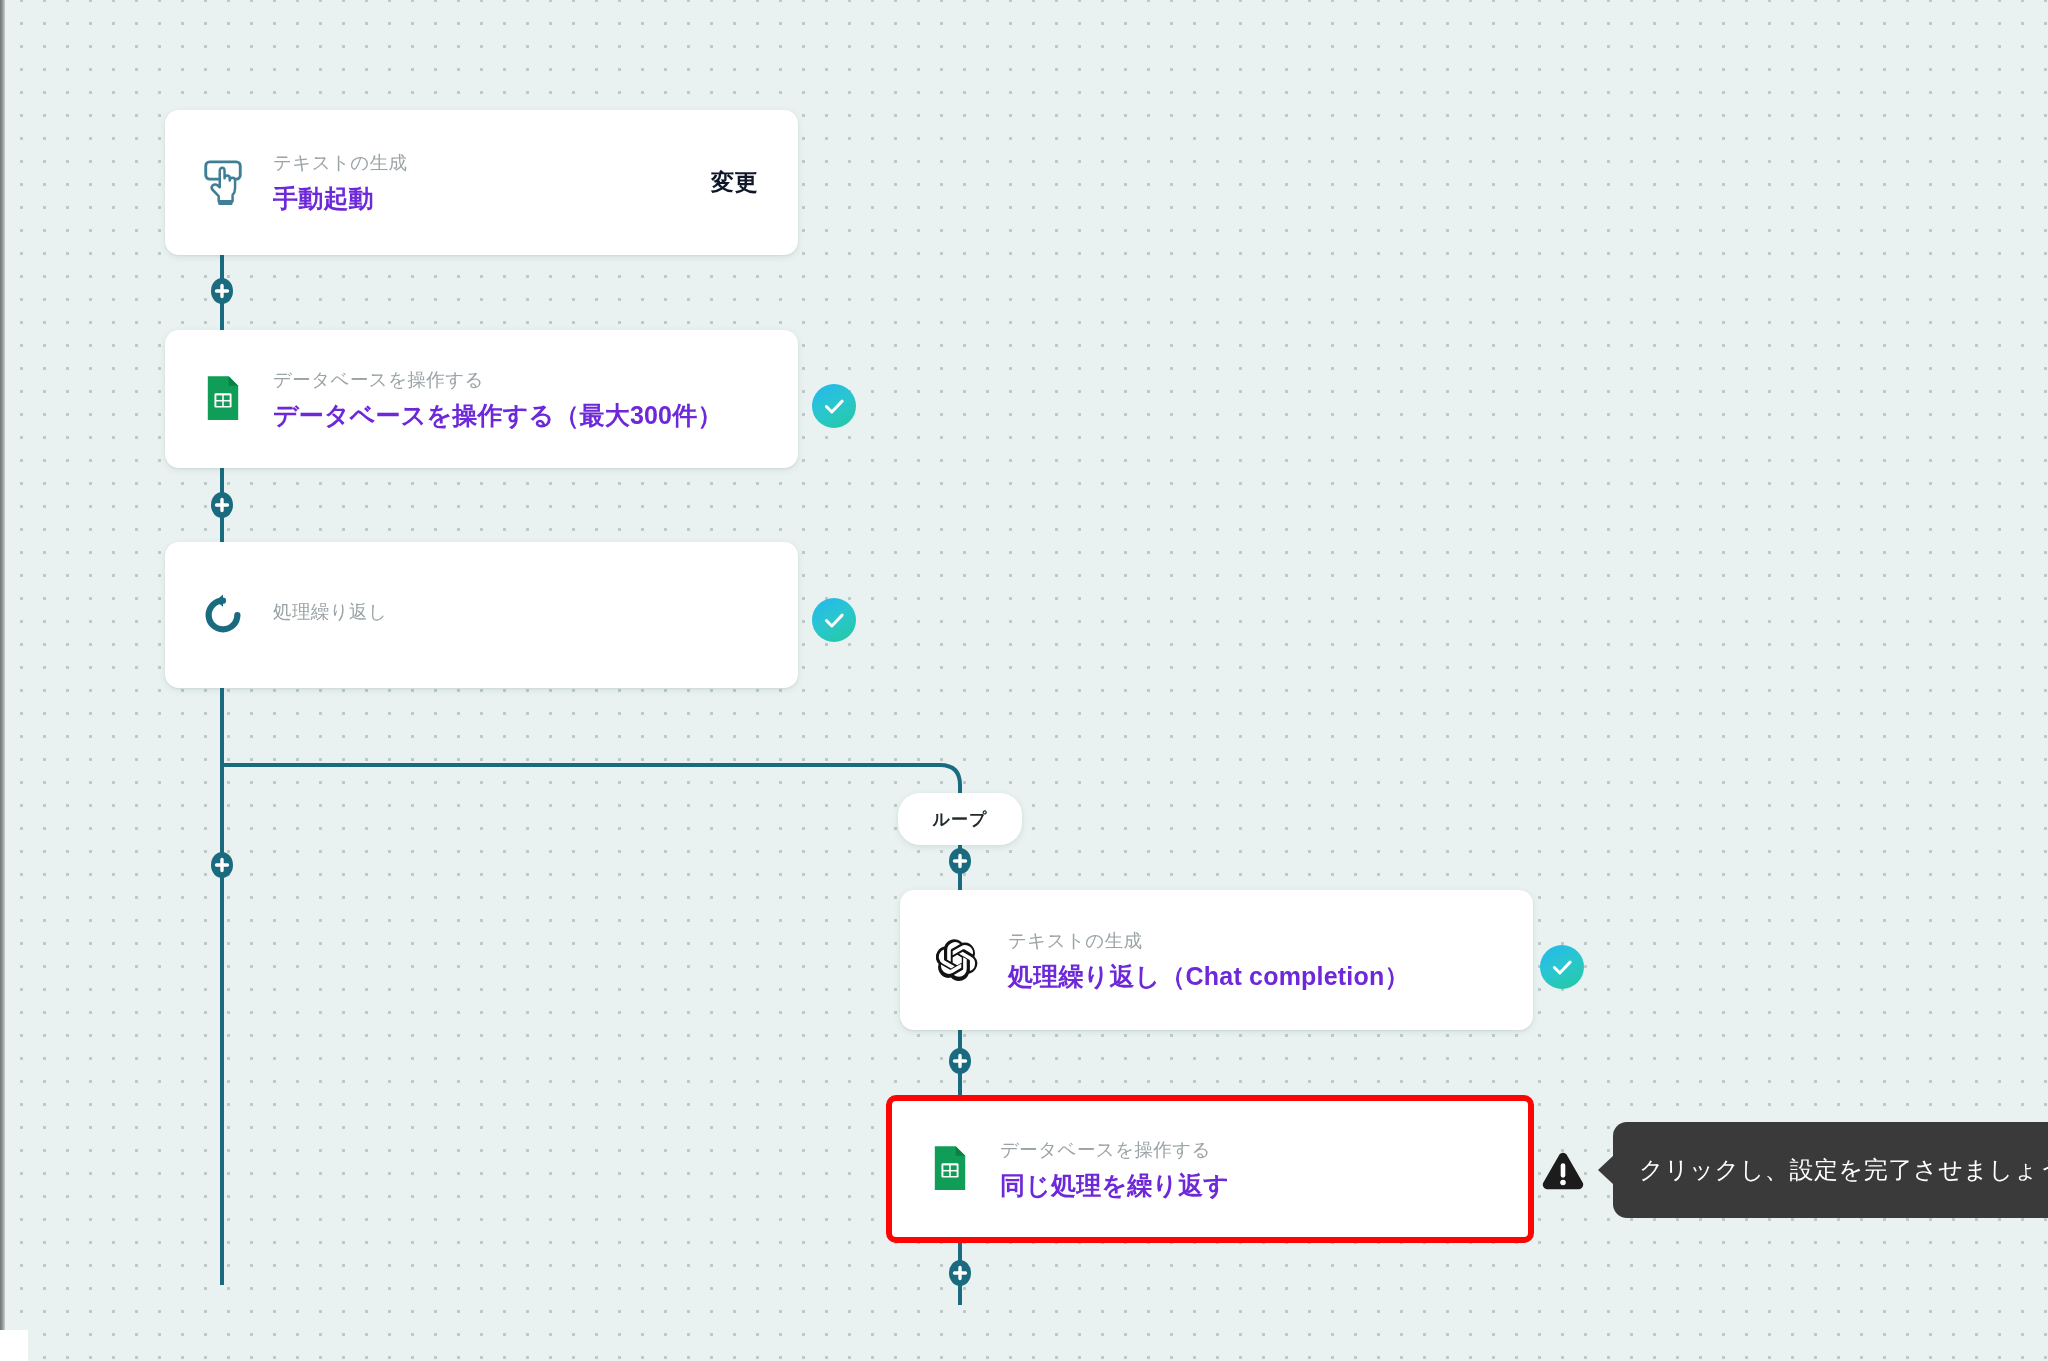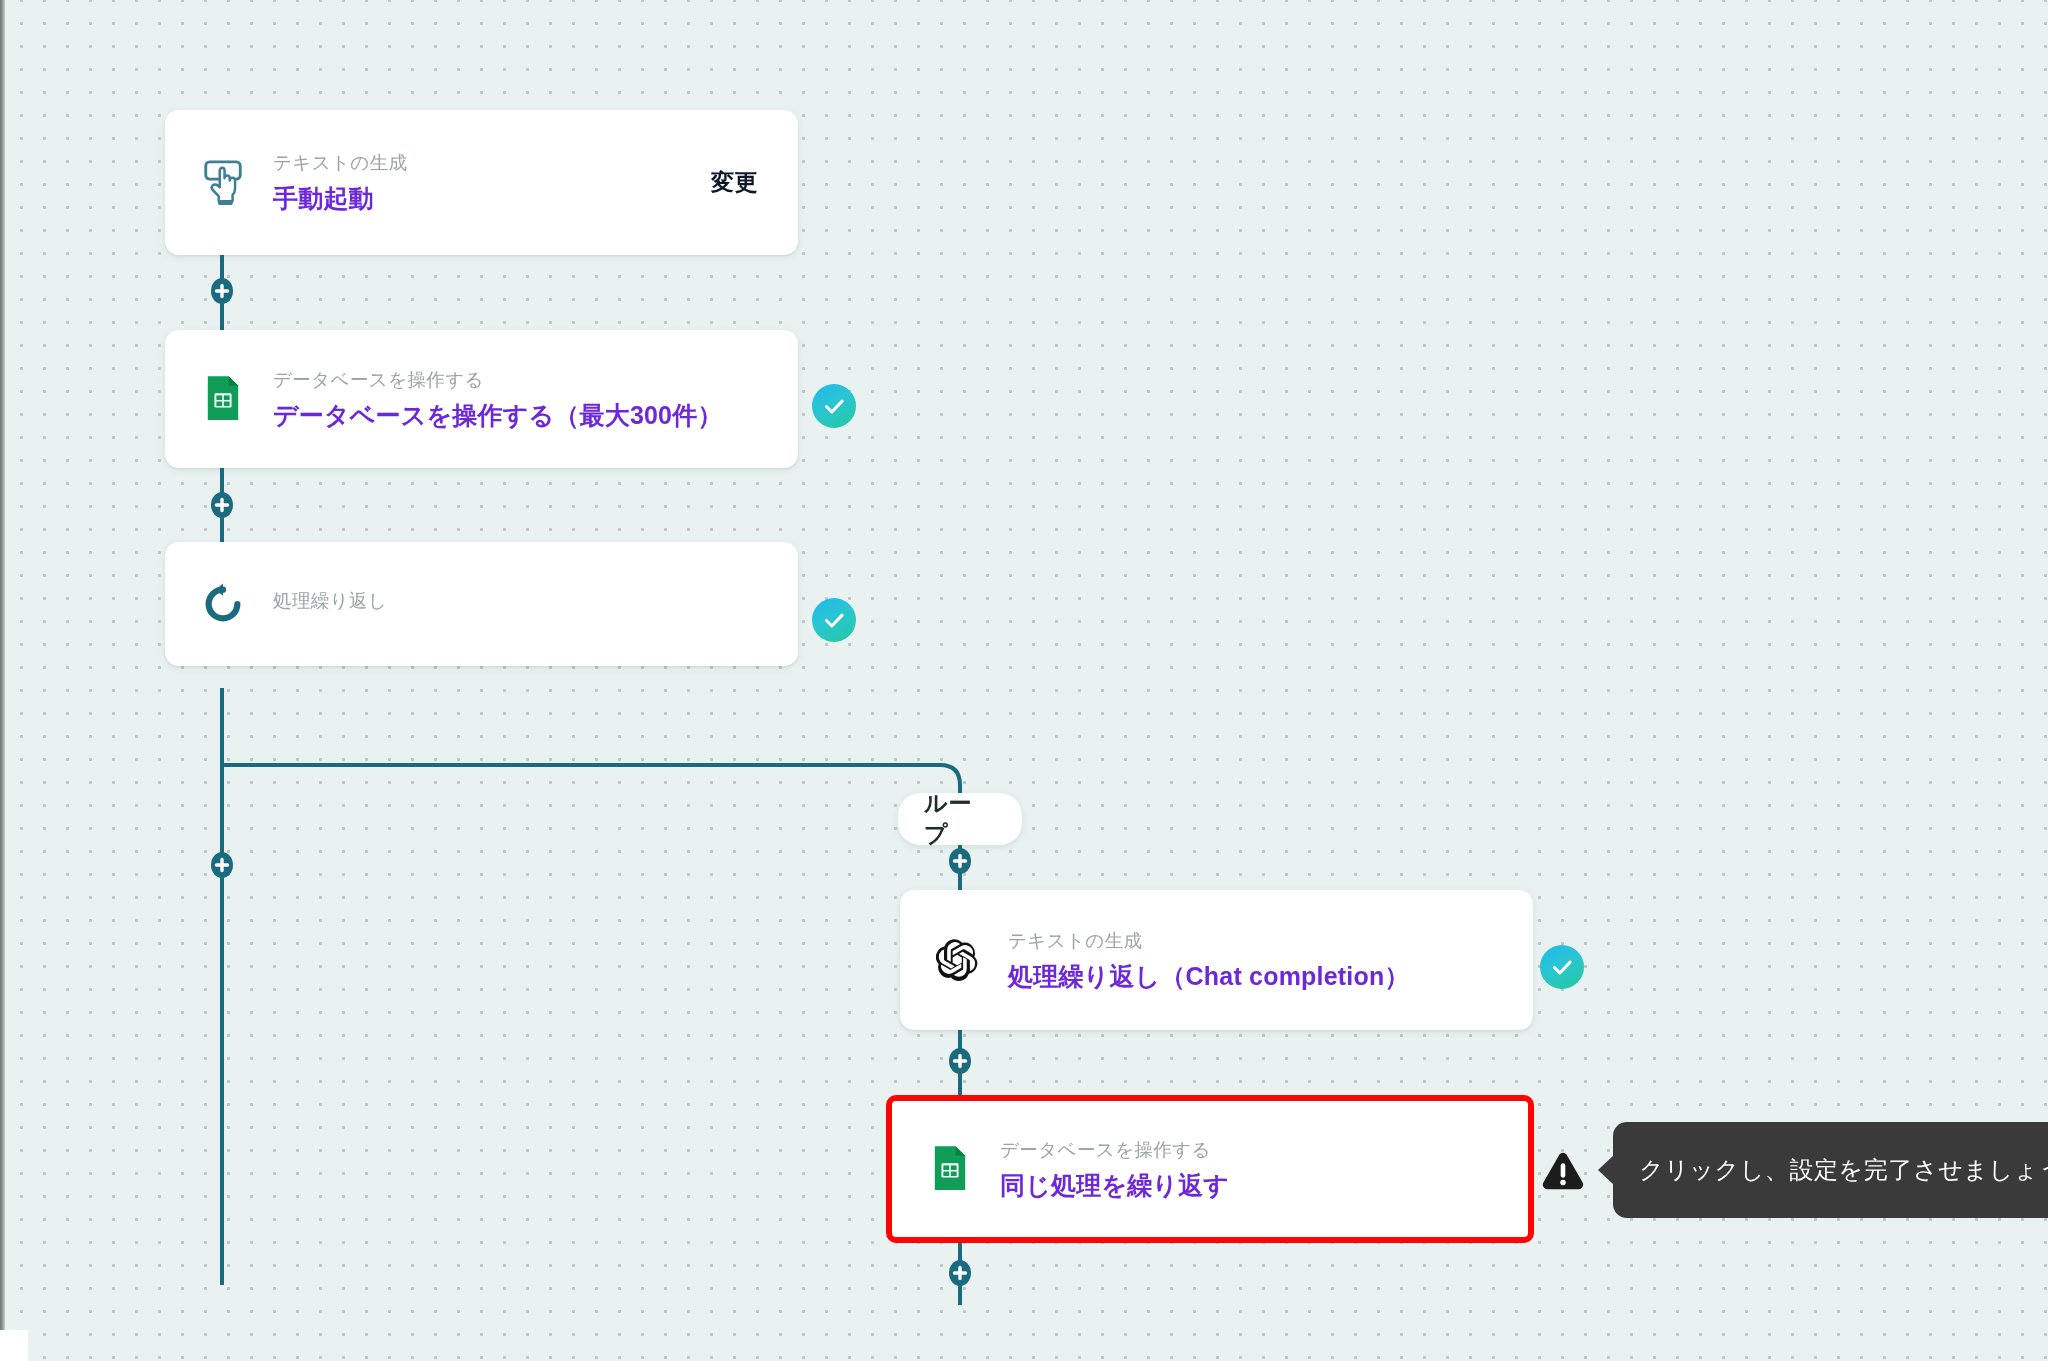--- a/index.html
+++ b/index.html
@@ -143,21 +143,21 @@
   .loop-pill {
     position: absolute;
     background: #ffffff;
     border-radius: 22px;
     height: 52px;
     display: flex;
     align-items: center;
     justify-content: center;
     padding: 0 26px;
     box-shadow: 0 2px 6px rgba(40, 70, 70, .12);
-    font-size: 23px;
+    font-size: 17px;
     font-weight: 700;
     color: #20292b;
     letter-spacing: 1px;
     z-index: 11;
     box-sizing: border-box;
   }
 
   
   #tooltip {
     position: absolute;
@@ -288,21 +288,21 @@
       <div class="node-kicker">データベースを操作する</div>
       <div class="node-title">データベースを操作する（最大300件）</div>
     </div>
   </div>
   <div class="status-badge ok" style="left:812px; top:384px;">
     <svg viewBox="0 0 24 24" width="26" height="26">
       <path d="M5 12.5 L10 17.5 L19.5 7.5" fill="none" stroke="#ffffff" stroke-width="2.8" stroke-linecap="round" stroke-linejoin="round"></path>
     </svg>
   </div>
 
-  <div class="node-card" style="left:165px; top:542px; width:633px; height:124px;">
+  <div class="node-card" style="left:165px; top:542px; width:633px; height:146px;">
     <div class="node-icon">
       <svg viewBox="0 0 48 48" width="46" height="46">
         <path d="M24 9 A15 15 0 1 0 39 24" fill="none" stroke="#1b6b80" stroke-width="6.5" stroke-linecap="round"></path>
         <path d="M24 2.5 L24 15.5 L16.5 9 Z" fill="#1b6b80"></path>
       </svg>
     </div>
     <div class="node-texts">
       <div class="node-kicker">処理繰り返し</div>
     </div>
   </div>

